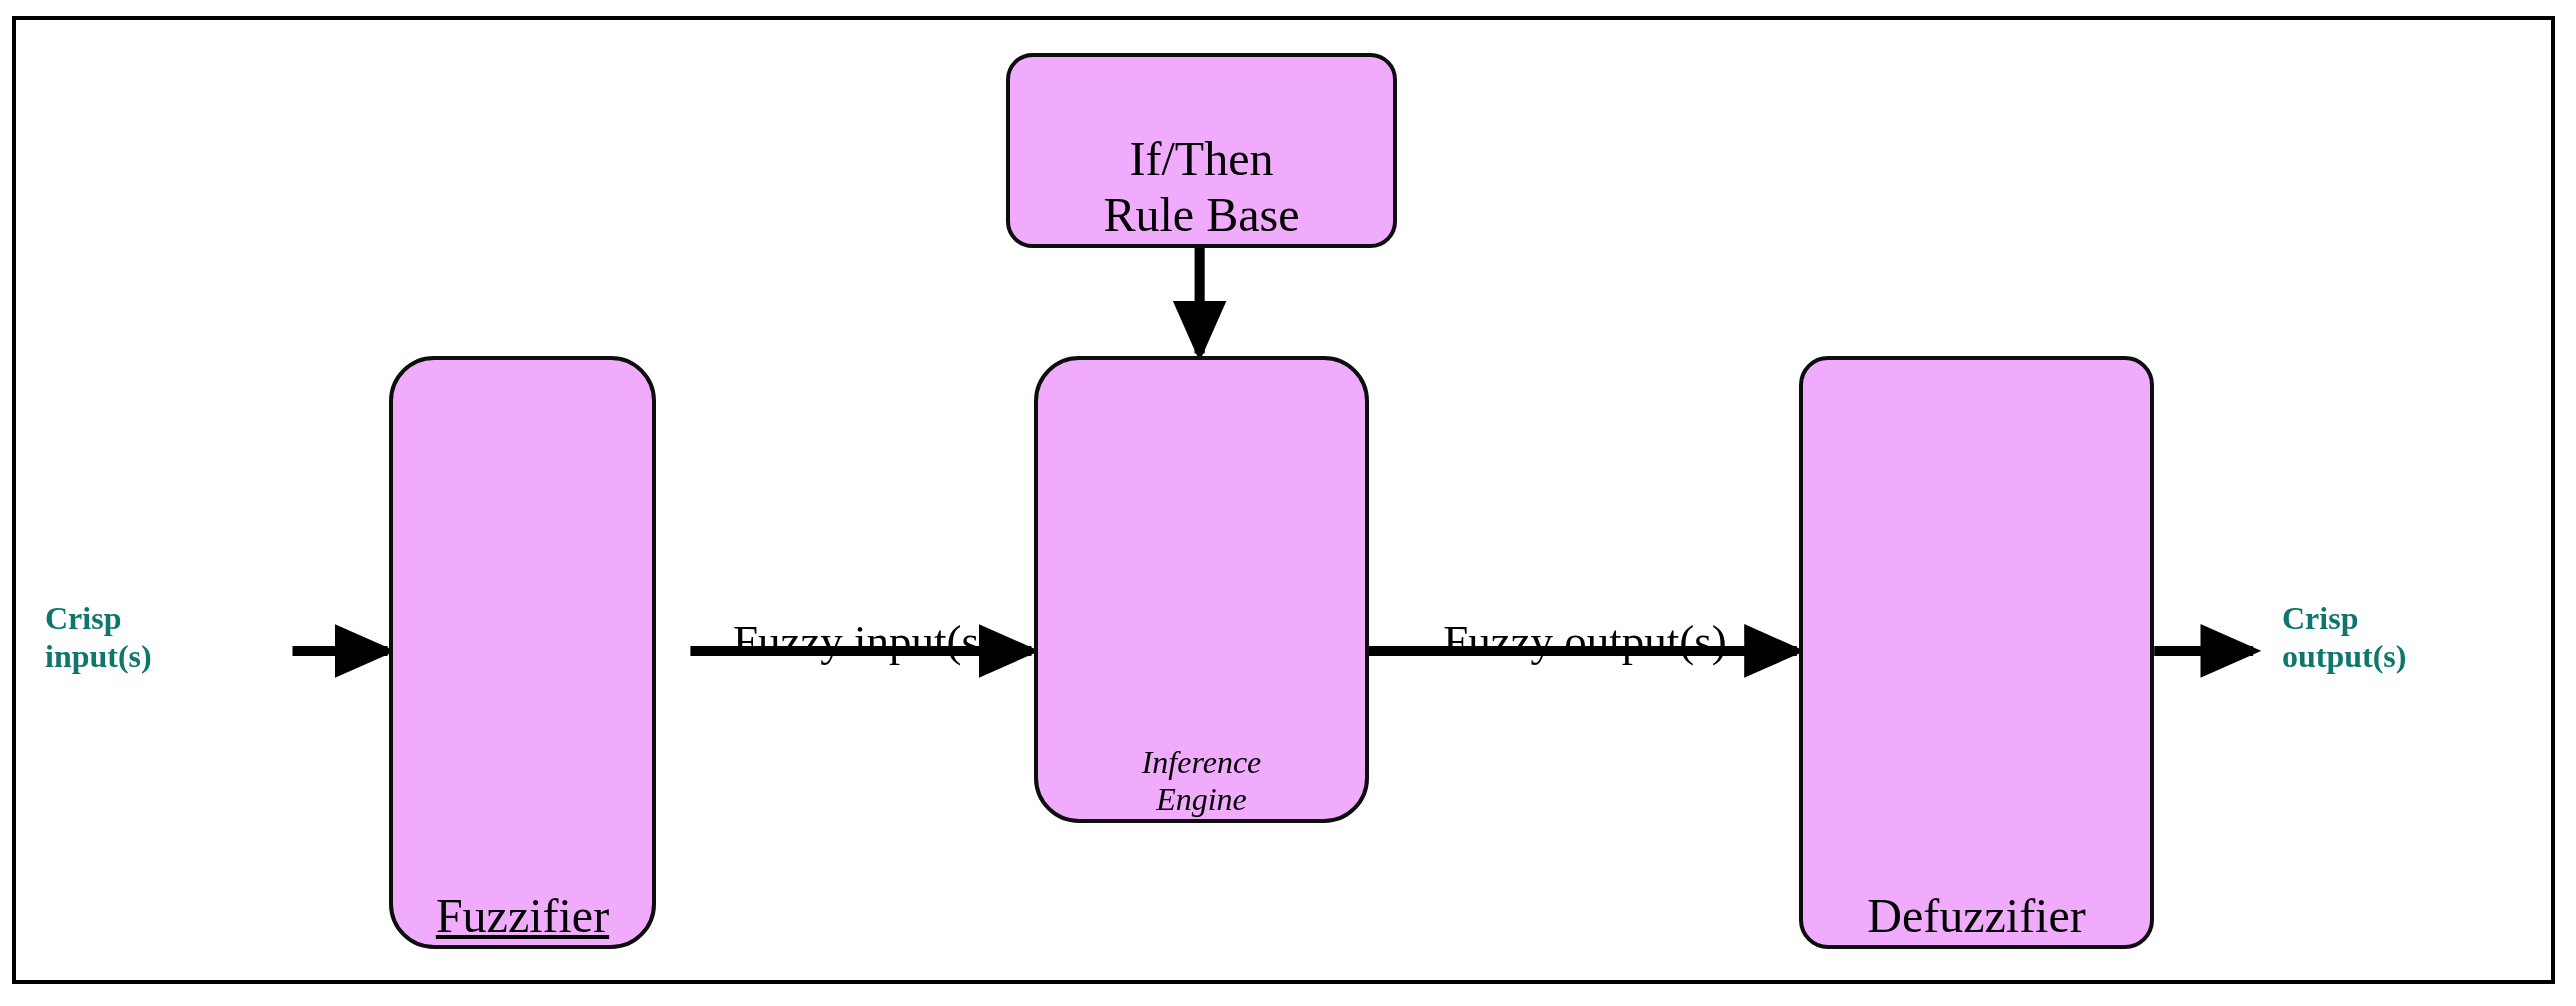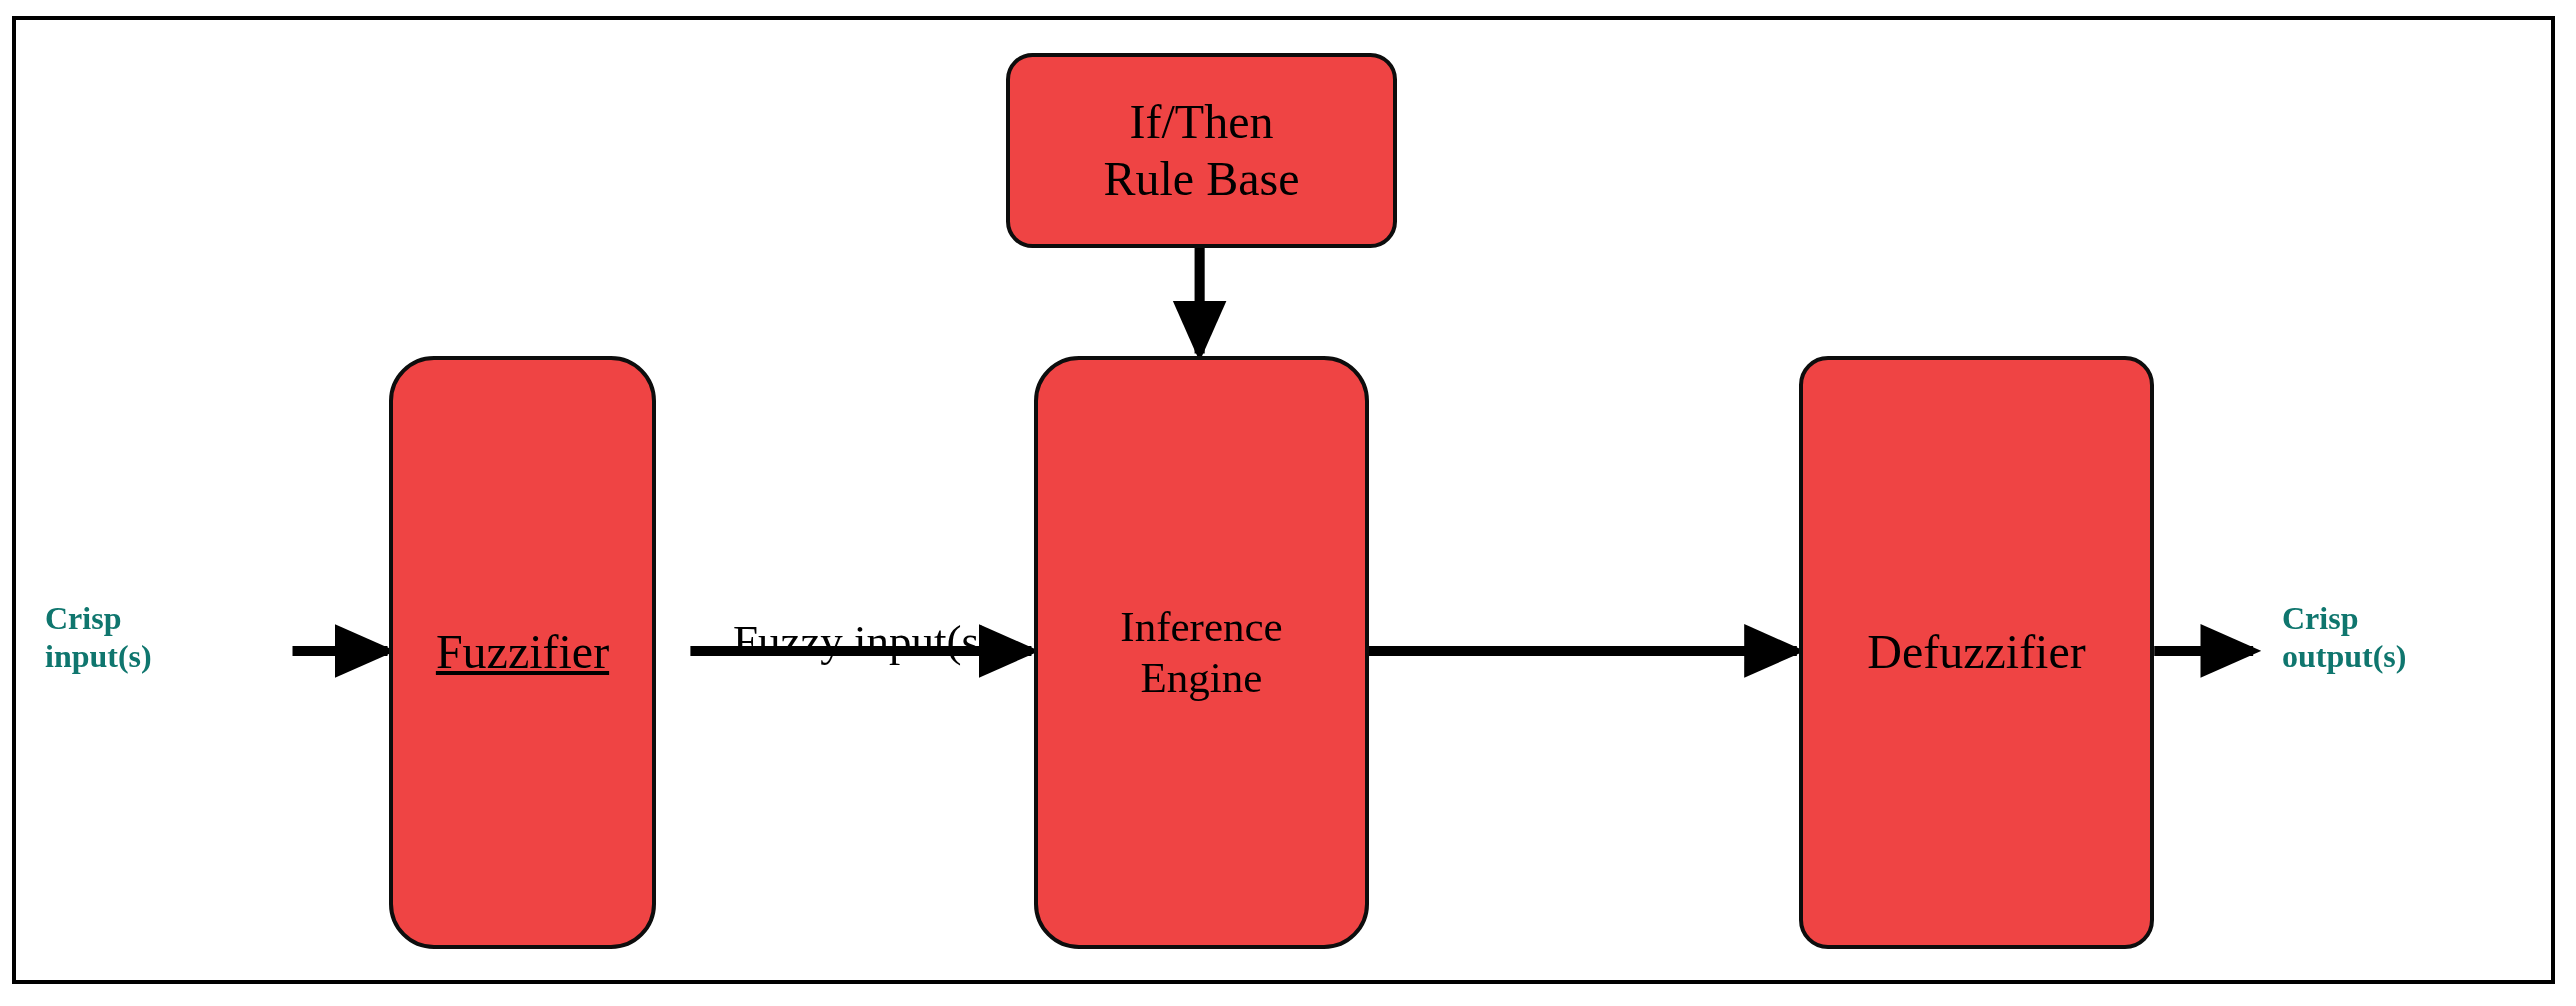--- a/index.html
+++ b/index.html
@@ -26,24 +26,24 @@
     width: 2543px;
     height: 968px;
     border: 4.7px solid #000000;
     box-sizing: border-box;
     background: transparent;
   }
   
   .node {
     position: absolute;
     box-sizing: border-box;
-    background: #ef4444;
+    background: #f0abfc;
     border: 4.7px solid #0d0d0d;
     display: flex;
-    align-items: center;
+    align-items: flex-end;
     justify-content: center;
     text-align: center;
     color: #000000;
     line-height: 1.18;
   }
   .node .node-label {
     display: block;
     width: 100%;
     white-space: pre-line;
   }
@@ -61,23 +61,24 @@
     width: 267px;
     height: 593px;
     border-radius: 45px;
     font-size: 48px;
     text-decoration: underline;
   }
   #node-inference-engine {
     left: 1034px;
     top: 356px;
     width: 335px;
-    height: 593px;
+    height: 467px;
     border-radius: 45px;
-    font-size: 43px;
+    font-size: 32px;
+    font-style: italic;
   }
   #node-defuzzifier {
     left: 1799px;
     top: 356px;
     width: 355px;
     height: 593px;
     border-radius: 29px;
     font-size: 48px;
   }
   
@@ -174,15 +175,16 @@
   </div>
 
   <div class="caption" id="caption-crisp-input">Crisp
 input(s)</div>
 
   <div class="caption" id="caption-crisp-output">Crisp
 output(s)</div>
 
   <div class="edge-label" id="label-fuzzy-inputs">Fuzzy input(s)</div>
 
+  <div class="edge-label" id="label-fuzzy-outputs">Fuzzy output(s)</div>
 
 </div>
 
 
 </body></html>

